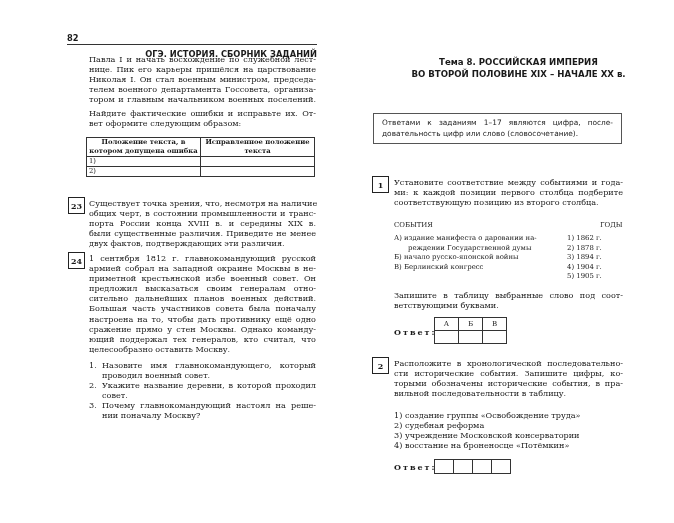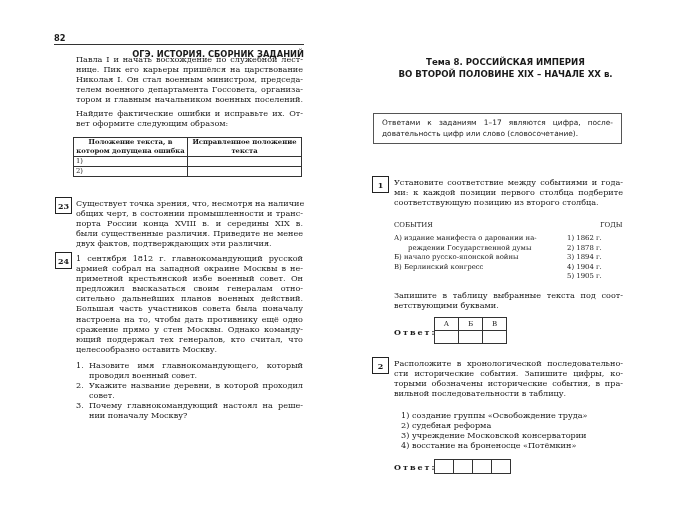--- a/index.html
+++ b/index.html
@@ -1,19 +1,19 @@
 <!DOCTYPE html>
 <html><head>
 <meta charset="utf-8">
 <style>
   * { box-sizing: border-box; margin: 0; padding: 0; }
   html, body { width: 674px; height: 523px; background: #ffffff; overflow: hidden; }
   body { position: relative; font-family: "DejaVu Serif", serif; color: #1a1a1a; }
 
-  .page { position: absolute; top: 0; height: 381px; }
+  .page { position: absolute; top: 0; height: 381px; margin-left: 13px; }
   .page-left { left: 0; width: 337px; }
   .page-right { left: 337px; width: 337px; }
 
   .running-head {
     position: absolute; left: 54px; top: 33px; width: 250px; height: 12px;
     border-bottom: 1px solid #333;
     font-family: "DejaVu Sans", sans-serif; font-weight: bold; font-size: 8.3px;
   }
   .running-head .pnum { position: absolute; left: 0; top: 0; }
   .running-head .htitle { position: absolute; right: 0; top: 16px; }
@@ -177,21 +177,21 @@
 
 <div class="block serif-text small" style="left:567px; top:234px;">
   <span style="display:block;">1) 1862 г.</span>
   <span style="display:block;">2) 1878 г.</span>
   <span style="display:block;">3) 1894 г.</span>
   <span style="display:block;">4) 1904 г.</span>
   <span style="display:block;">5) 1905 г.</span>
 </div>
 
 <div class="block serif-text" style="left:394px; top:290px; width:229px;">
-  <span class="ln">Запишите в таблицу выбранные текста под соот-</span>
+  <span class="ln">Запишите в таблицу выбранные слово под соот-</span>
   <span class="ln last">ветствующими буквами.</span>
 </div>
 
 <div class="answer-label" style="left:394px; top:327px;">Ответ:</div>
 <table class="ans" style="left:434px; top:317px;">
   <tbody>
       <tr>
     <td style="width:24px; height:13px;">А</td>
     <td style="width:24px; height:13px;">Б</td>
     <td style="width:24px; height:13px;">В</td>
@@ -205,21 +205,21 @@
   </table>
 
 <div class="task-box" style="left:372px; top:357px;">2</div>
 <div class="block serif-text" style="left:394px; top:358px; width:229px;">
   <span class="ln">Расположите в хронологической последовательно-</span>
   <span class="ln">сти исторические события. Запишите цифры, ко-</span>
   <span class="ln">торыми обозначены исторические события, в пра-</span>
   <span class="ln last">вильной последовательности в таблицу.</span>
 </div>
 
-<div class="block serif-text" style="left:394px; top:410px;margin-left:7px;">
+<div class="block serif-text" style="left:394px; top:410px;">
   <span style="display:block;">1) создание группы «Освобождение труда»</span>
   <span style="display:block;">2) судебная реформа</span>
   <span style="display:block;">3) учреждение Московской консерватории</span>
   <span style="display:block;">4) восстание на броненосце «Потёмкин»</span>
 </div>
 
 <div class="answer-label" style="left:394px; top:462px;">Ответ:</div>
 <table class="ans" style="left:434px; top:459px;">
   <tbody>
       <tr>

